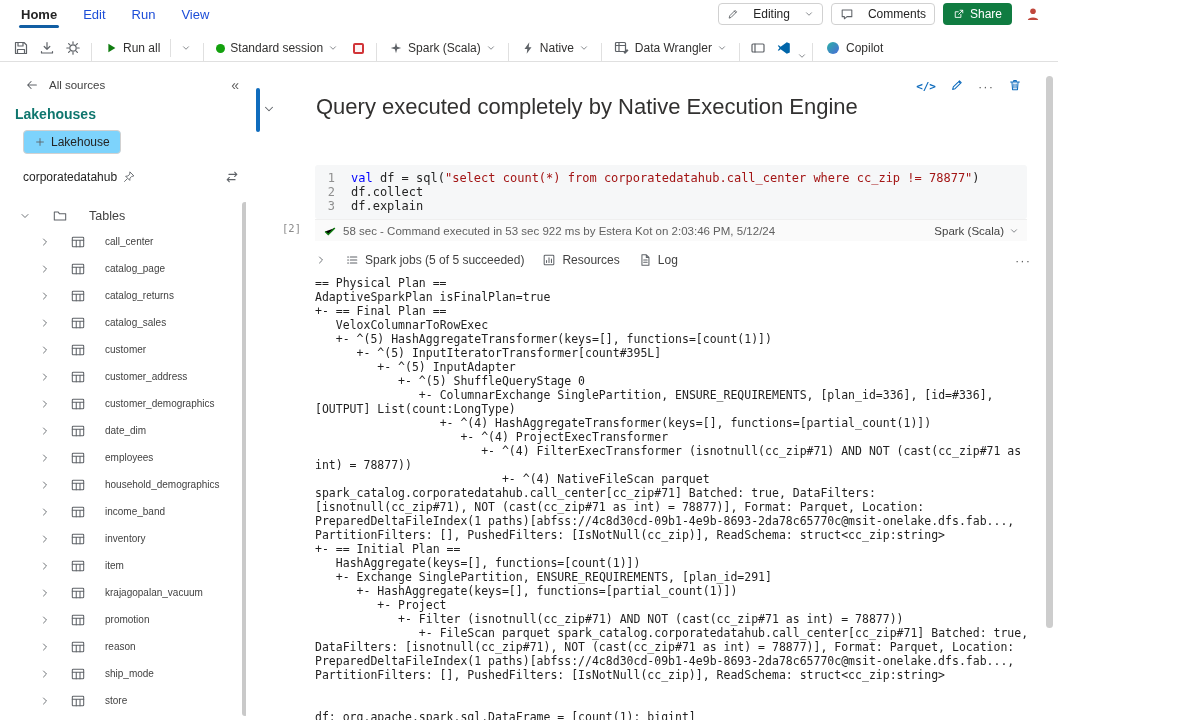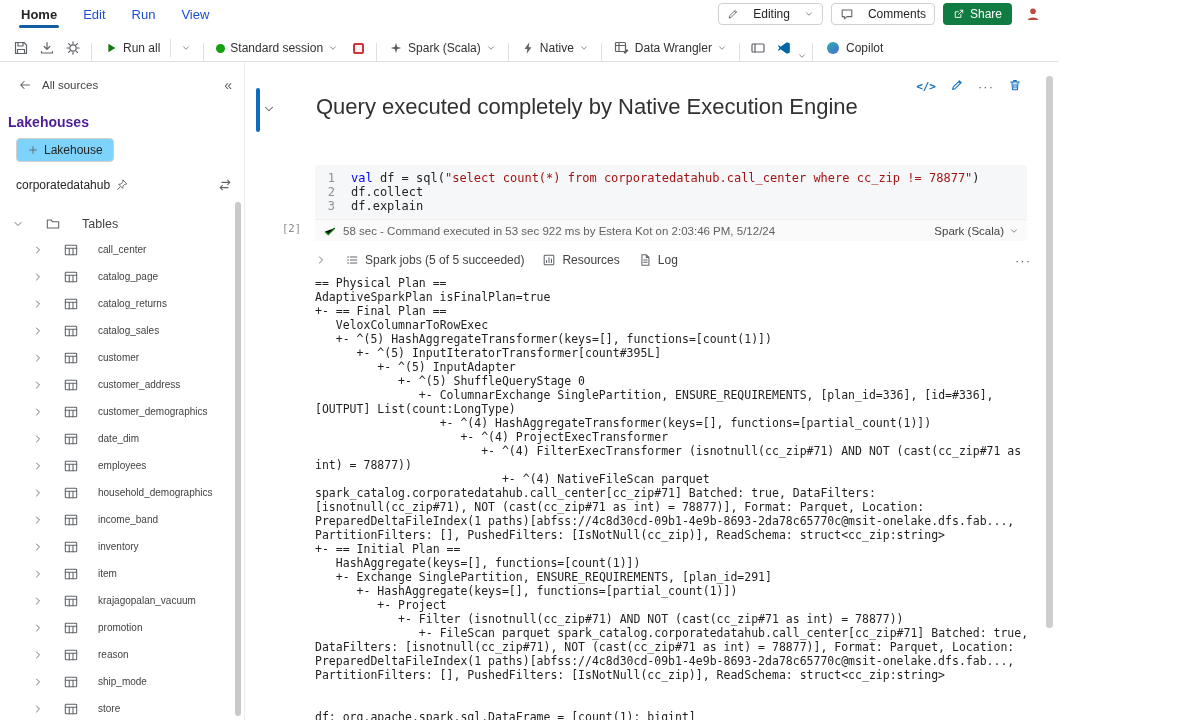--- a/index.html
+++ b/index.html
@@ -22,24 +22,24 @@
 
   
   .toolbar { position:absolute; top:28px; left:0; right:0; height:34px; display:flex; align-items:flex-end; padding:0 8px; border-bottom:1px solid #e0e0e0; background:#fff; font-size:12px; color:#323130; }
   .tb-icon { width:26px; height:26px; display:flex; align-items:center; justify-content:center; border-radius:4px; }
   .tb-btn { display:flex; align-items:center; gap:5px; padding:0 7px; height:26px; border-radius:4px; font-size:12px; color:#323130; }
   .tb-divider { width:1px; height:18px; background:#e0e0e0; margin:0 5px; }
   .stop-sq { width:11px; height:11px; border:2px solid #d13438; border-radius:2px; background:#fdf3f4; }
   .chev svg, svg.chev { width:10px; height:10px; }
 
   
-  .sidebar { position:absolute; top:62px; left:0; bottom:0; width:245px; background:#fff; border-right:1px solid #ebebeb; overflow:hidden; }
+  .sidebar { position:absolute; top:62px; left:7px; bottom:0; width:245px; background:#fff; border-right:1px solid #ebebeb; overflow:hidden; }
   .sb-header { display:flex; align-items:center; gap:8px; padding:14px 12px 4px 16px; font-size:11.5px; color:#424242; }
   .sb-collapse { margin-left:auto; font-size:14px; color:#616161; line-height:1; }
-  .sb-title { margin-top:16px; padding:0 8px; font-size:14px; font-weight:bold; color:#4c1d95; }
+  .sb-title { margin-top:8px; padding:0 8px; font-size:14px; font-weight:bold; color:#0f766e; }
   .add-btn { margin:8px 0 0 16px; display:inline-flex; align-items:center; gap:5px; height:24px; padding:0 10px; border:1px solid #d1d1d1; border-radius:4px; font-size:12px; color:#242424; background:#7dd3fc; }
   .lakehouse-row { margin-top:12px; display:flex; align-items:center; gap:6px; padding:2px 12px 2px 16px; font-size:12px; color:#242424; height:22px;justify-content:space-between; }
   .lakehouse-row .spacer { margin-left:auto; }
   .tree { margin-top:16px; }
   .tree-root { display:flex; align-items:center; gap:22px; padding:5px 8px 5px 12px; font-size:12.5px; color:#424242; }
   .tree-item { display:flex; align-items:center; gap:20px; padding:0 8px 0 32px; height:27px; font-size:10px; color:#424242; }
   .tree svg.s14 { width:14px; height:14px; flex:none; }
   svg.s12 { width:12px; height:12px; flex:none; }
   svg.s14 { width:14px; height:14px; flex:none; }
   svg.s16 { width:16px; height:16px; flex:none; }

